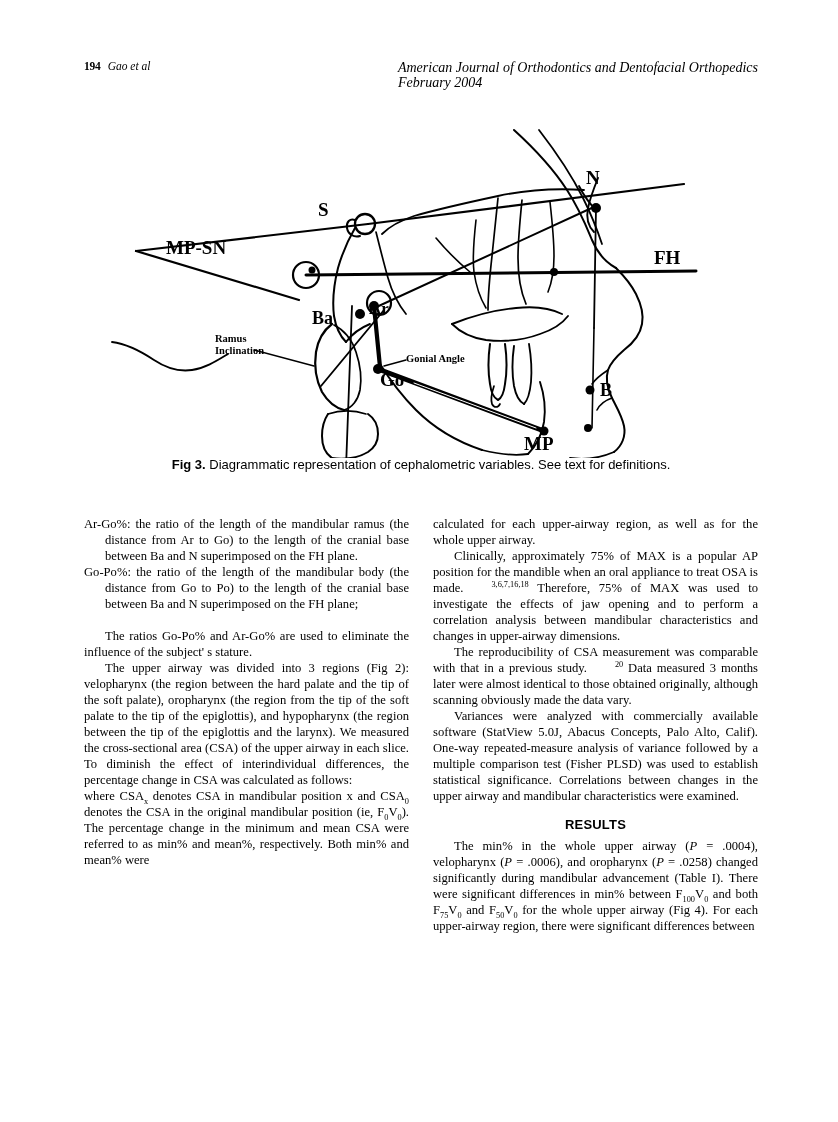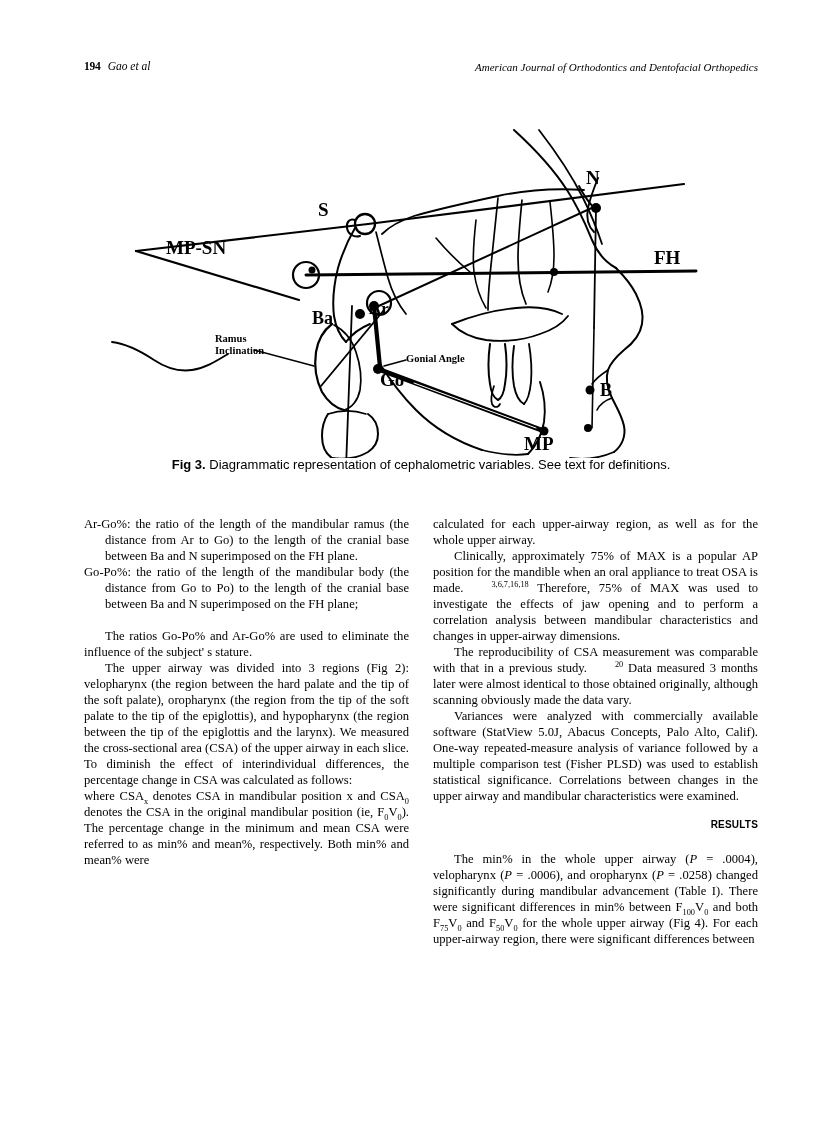--- a/index.html
+++ b/index.html
@@ -48,21 +48,21 @@
   .rh-authors {
     font-style: italic;
     margin-left: 7px;
   }
   .rh-right {
     position: absolute;
     right: 0;
     top: 0;
     text-align: left;
     font-style: italic;
-    font-size: 11px;
+    font-size: 14px;
     line-height: 15px;
     white-space: nowrap;
   }
 
   
   .figure-block {
     position: absolute;
     left: 84px;
     top: 128px;
     width: 674px;
@@ -120,25 +120,25 @@
   }
   .equation {
     margin: 14px 0 14px 0;
     text-indent: 0;
     padding-left: 12px;
     font-size: 12.6px;
   }
   .sec-head {
     font-family: "Liberation Sans", sans-serif;
     font-weight: bold;
-    font-size: 10px;
+    font-size: 13px;
     letter-spacing: 0.2px;
     margin-top: 13px;
-    margin-bottom: 18px;
-    text-align: right;
+    margin-bottom: 5px;
+    text-align: center;
   }
   sup {
     font-size: 0.66em;
     vertical-align: super;
     line-height: 0;
     margin-left: 28px;
   }
   sub {
     font-size: 0.66em;
     vertical-align: sub;
@@ -157,20 +157,21 @@
 <body>
 
 <div class="page">
 
   <div class="running-head">
     <div class="rh-left">
       <span class="rh-pageno">194</span><span class="rh-authors">Gao et al</span>
     </div>
     <div class="rh-right">
       <div>American Journal of Orthodontics and Dentofacial Orthopedics</div>
+      <div>February 2004</div>
     </div>
   </div>
 
   <div class="figure-block">
     <div class="figure-art">
       <svg viewBox="0 0 674 330" xmlns="http://www.w3.org/2000/svg">
         <g fill="none" stroke="#000" stroke-width="2.2" stroke-linecap="round" stroke-linejoin="round">
 
           <path d="M430 2 C452 22 470 42 483 62 C496 82 503 100 508 112
                    C513 124 521 134 532 140" stroke-width="2.0"></path>

